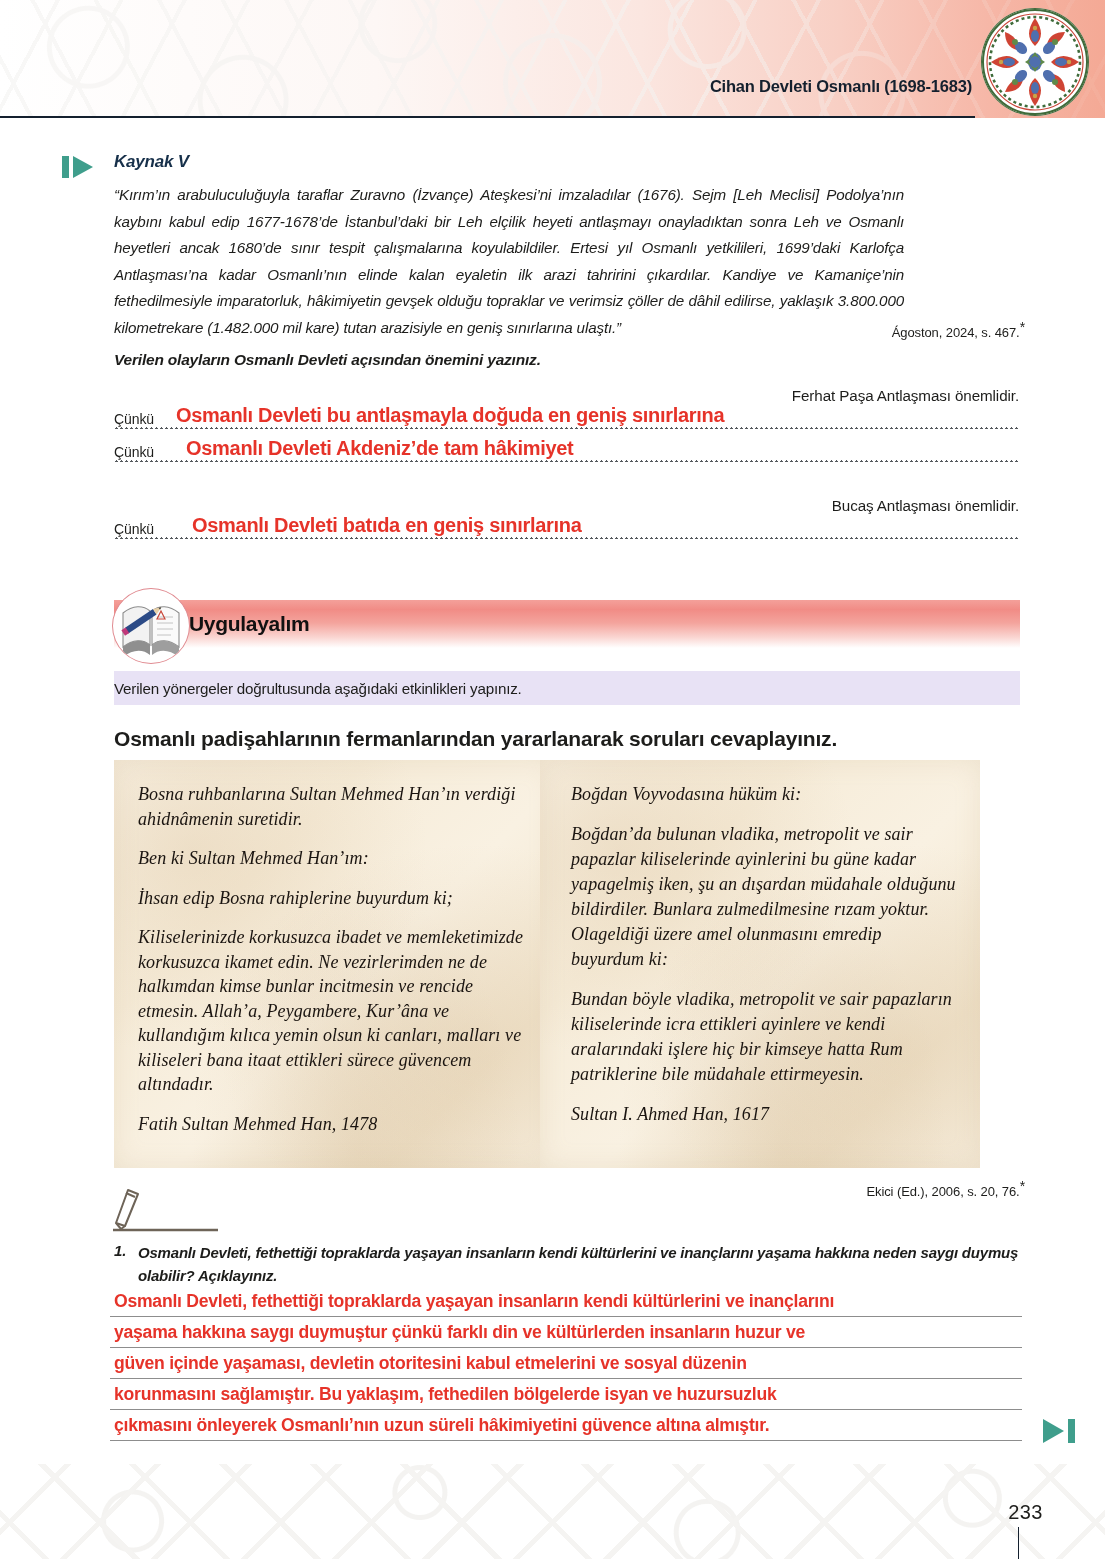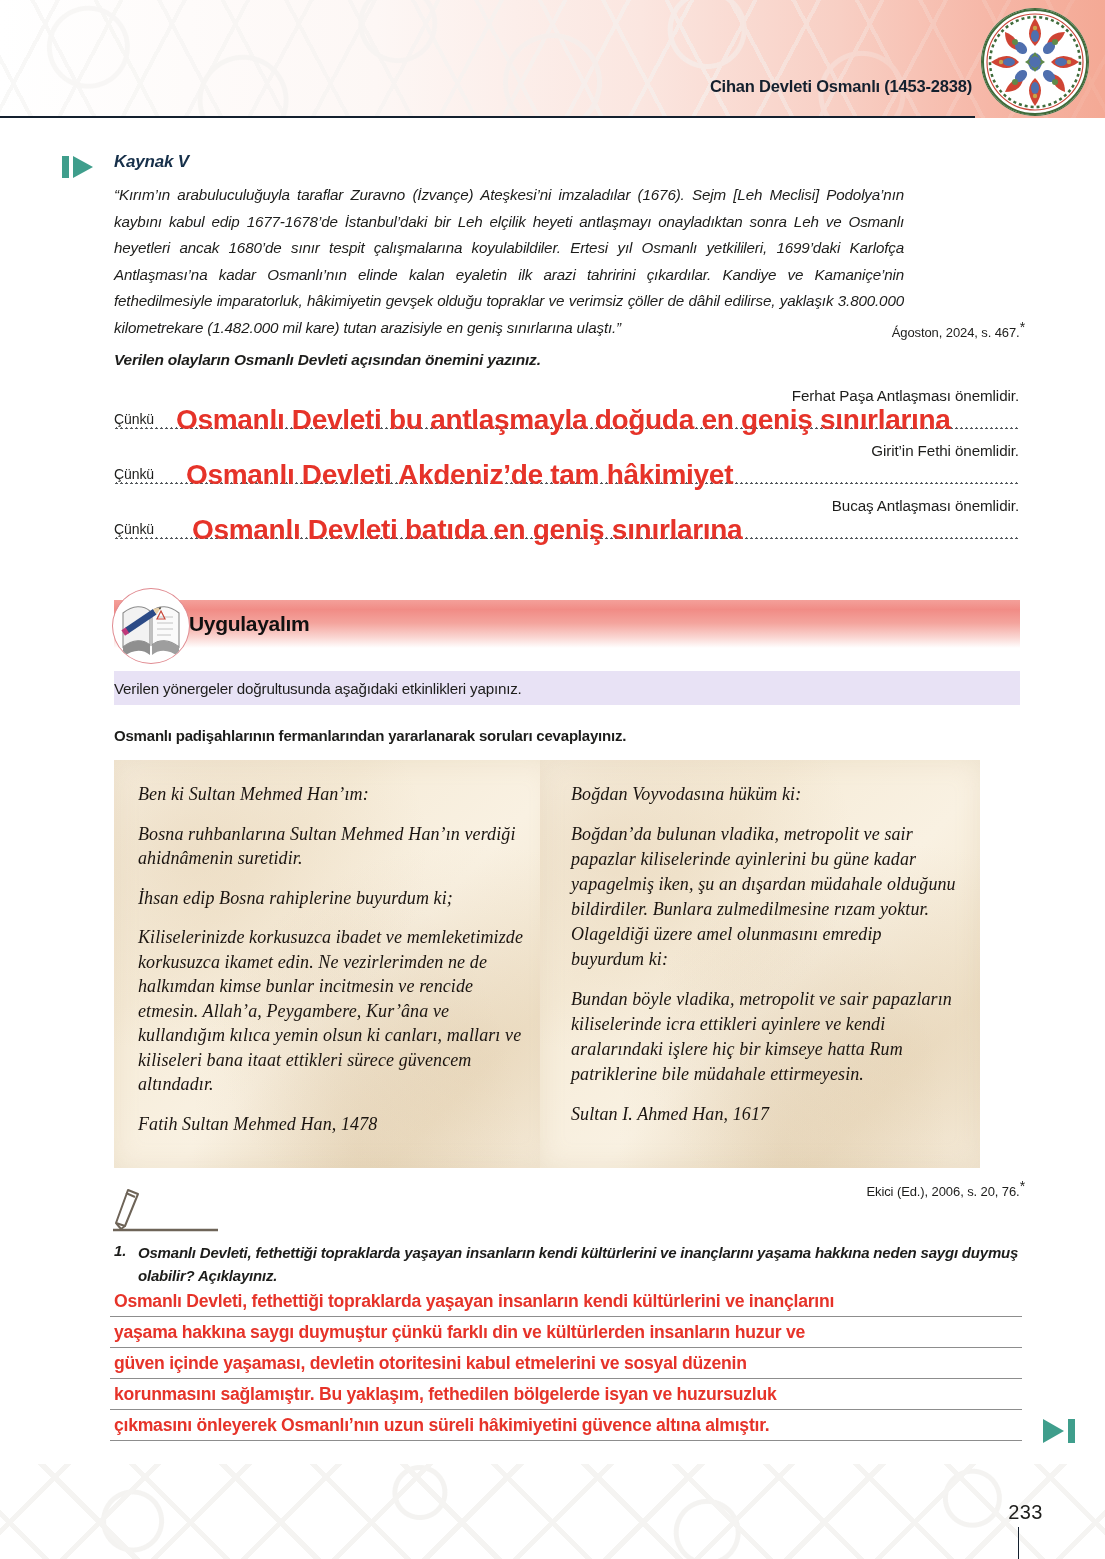--- a/index.html
+++ b/index.html
@@ -84,21 +84,21 @@
   .fg-cunku{
     position:absolute;left:0;top:4px;font-size:14px;letter-spacing:-.1px;
   }
   .fg-dots{
     position:absolute;left:0;right:0;bottom:6px;height:3px;
     background-image:radial-gradient(circle, #54585c 0 1px, transparent 1.2px);
     background-size:5px 3px;background-repeat:repeat-x;background-position:0 1px;
   }
   .fg-ans{
     position:absolute;top:-3px;
-    font-size:28px;font-weight:700;color:#e63329;white-space:nowrap;letter-spacing:-.3px;
+    font-size:20px;font-weight:700;color:#e63329;white-space:nowrap;letter-spacing:-.3px;
   }
 
   
   .uyg-bar{
     position:absolute;left:114px;top:600px;width:906px;height:48px;
     background:linear-gradient(180deg,#f4a09a 0%,#f18c86 20%,#f4a49d 48%,#fad6d2 78%,#ffffff 100%);
   }
   .uyg-label{
     position:absolute;left:189px;top:624px;transform:translateY(-50%);
     font-size:21px;font-weight:700;color:#111;letter-spacing:-.3px;
@@ -113,21 +113,21 @@
   .instr-bar{
     position:absolute;left:114px;top:671px;width:906px;height:34px;
     background:#e8e2f5;
   }
   .instr-text{
     position:absolute;left:114px;top:688px;transform:translateY(-50%);
     font-size:15.2px;font-weight:400;letter-spacing:-.2px;
   }
   .subinstr{
     position:absolute;left:114px;top:727px;
-    font-size:15px;font-weight:700;letter-spacing:-.2px;text-align:right;
+    font-size:21px;font-weight:700;letter-spacing:-.2px;text-align:right;
   }
 
   
   .firman{
     position:absolute;top:760px;width:440px;height:408px;
     background:
       radial-gradient(ellipse at 18% 22%, rgba(214,186,146,.30) 0%, rgba(214,186,146,0) 46%),
       radial-gradient(ellipse at 82% 70%, rgba(205,176,134,.26) 0%, rgba(205,176,134,0) 50%),
       radial-gradient(ellipse at 55% 95%, rgba(198,168,124,.22) 0%, rgba(198,168,124,0) 48%),
       linear-gradient(135deg,#faf3e6 0%,#f6ecd9 30%,#f9f1e2 55%,#f3e7d1 80%,#f8efdf 100%);
@@ -207,21 +207,21 @@
 </style>
 </head>
 <body>
 
 <div class="page">
 
   <div class="header">
     <div class="header-pattern"></div>
   </div>
   <div class="header-rule"></div>
-  <div class="header-title">Cihan Devleti Osmanlı (1453-2838)</div>
+  <div class="header-title">Cihan Devleti Osmanlı (1698-1683)</div>
 
   <div class="medallion">
     <svg viewBox="0 0 108 108" xmlns="http://www.w3.org/2000/svg">
       <circle cx="54" cy="54" r="53" fill="#ffffff"></circle>
       <circle cx="54" cy="54" r="52" fill="none" stroke="#3f6b3a" stroke-width="2"></circle>
       <circle cx="54" cy="54" r="48" fill="none" stroke="#c9473a" stroke-width="1.2"></circle>
       <circle cx="54" cy="54" r="45" fill="none" stroke="#3f6b3a" stroke-width="2.5" stroke-dasharray="3 3"></circle>
       <g fill="#cf4434">
         <path d="M54 10 C62 22 62 30 54 38 C46 30 46 22 54 10Z"></path>
         <path d="M54 98 C62 86 62 78 54 70 C46 78 46 86 54 98Z"></path>
@@ -275,21 +275,20 @@
   <div class="fill-group" style="top:385px;">
     <div class="fg-stmt">Ferhat Paşa Antlaşması önemlidir.</div>
     <div class="fg-line">
       <span class="fg-cunku">Çünkü</span>
       <span class="fg-dots"></span>
       <span class="fg-ans" style="left:62px;">Osmanlı Devleti bu antlaşmayla doğuda en geniş sınırlarına</span>
     </div>
   </div>
 
   <div class="fill-group" style="top:440px;">
-    <div class="fg-stmt">Girit’in Fethi önemlidir.</div>
     <div class="fg-line">
       <span class="fg-cunku">Çünkü</span>
       <span class="fg-dots"></span>
       <span class="fg-ans" style="left:72px;">Osmanlı Devleti Akdeniz’de tam hâkimiyet</span>
     </div>
   </div>
 
   <div class="fill-group" style="top:495px;">
     <div class="fg-stmt">Bucaş Antlaşması önemlidir.</div>
     <div class="fg-line">
@@ -321,22 +320,22 @@
       </g>
     </svg>
   </div>
   <div class="uyg-label">Uygulayalım</div>
 
   <div class="instr-bar"></div>
   <div class="instr-text">Verilen yönergeler doğrultusunda aşağıdaki etkinlikleri yapınız.</div>
   <div class="subinstr">Osmanlı padişahlarının fermanlarından yararlanarak soruları cevaplayınız.</div>
 
   <div class="firman left">
+    <p>Bosna ruhbanlarına Sultan Mehmed Han’ın verdiği ahidnâmenin suretidir.</p>
     <p>Ben ki Sultan Mehmed Han’ım:</p>
-    <p>Bosna ruhbanlarına Sultan Mehmed Han’ın verdiği ahidnâmenin suretidir.</p>
     <p>İhsan edip Bosna rahiplerine buyurdum ki;</p>
     <p>Kiliselerinizde korkusuzca ibadet ve memleketimizde korkusuzca ikamet edin. Ne vezirlerimden ne de halkımdan kimse bunlar incitmesin ve rencide etmesin. Allah’a, Peygambere, Kur’âna ve kullandığım kılıca yemin olsun ki canları, malları ve kiliseleri bana itaat ettikleri sürece güvencem altındadır.</p>
     <p class="sig">Fatih Sultan Mehmed Han, 1478</p>
   </div>
 
   <div class="firman right">
     <p>Boğdan Voyvodasına hüküm ki:</p>
     <p>Boğdan’da bulunan vladika, metropolit ve sair papazlar kiliselerinde ayinlerini bu güne kadar yapagelmiş iken, şu an dışardan müdahale olduğunu bildirdiler. Bunlara zulmedilmesine rızam yoktur. Olageldiği üzere amel olunmasını emredip buyurdum ki:</p>
     <p>Bundan böyle vladika, metropolit ve sair papazların kiliselerinde icra ettikleri ayinlere ve kendi aralarındaki işlere hiç bir kimseye hatta Rum patriklerine bile müdahale ettirmeyesin.</p>
     <p class="sig">Sultan I. Ahmed Han, 1617</p>

